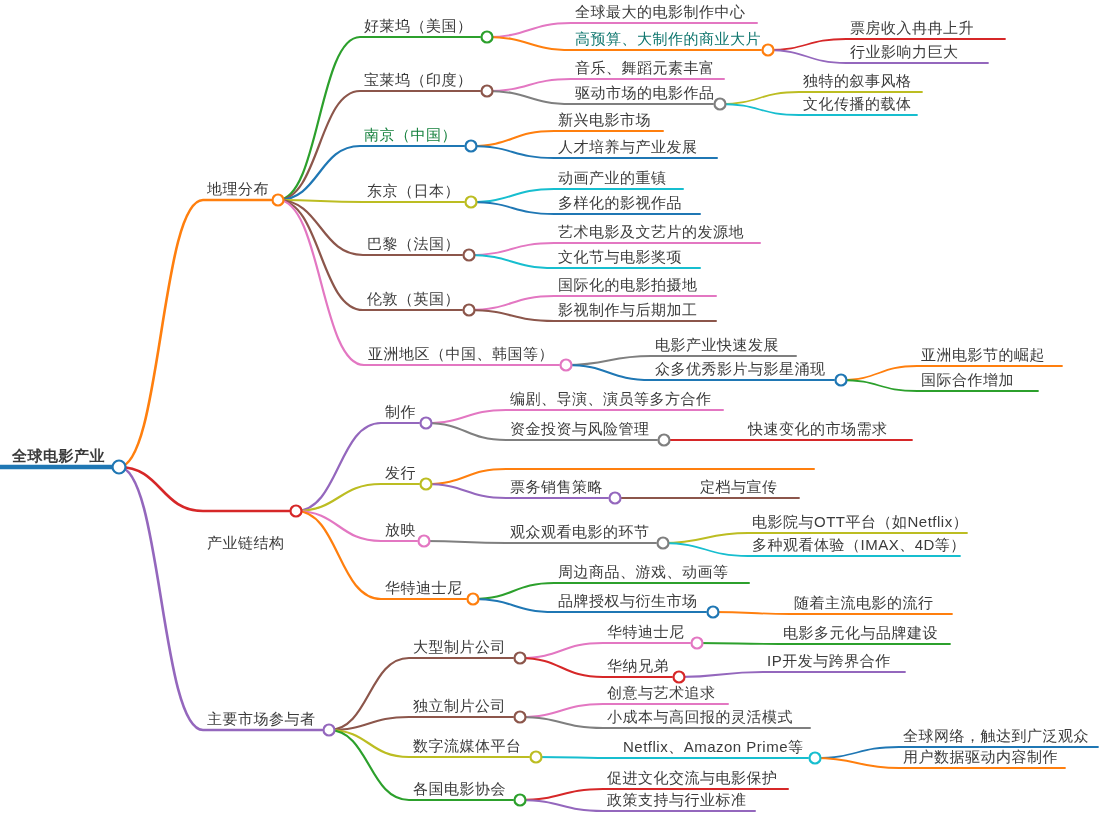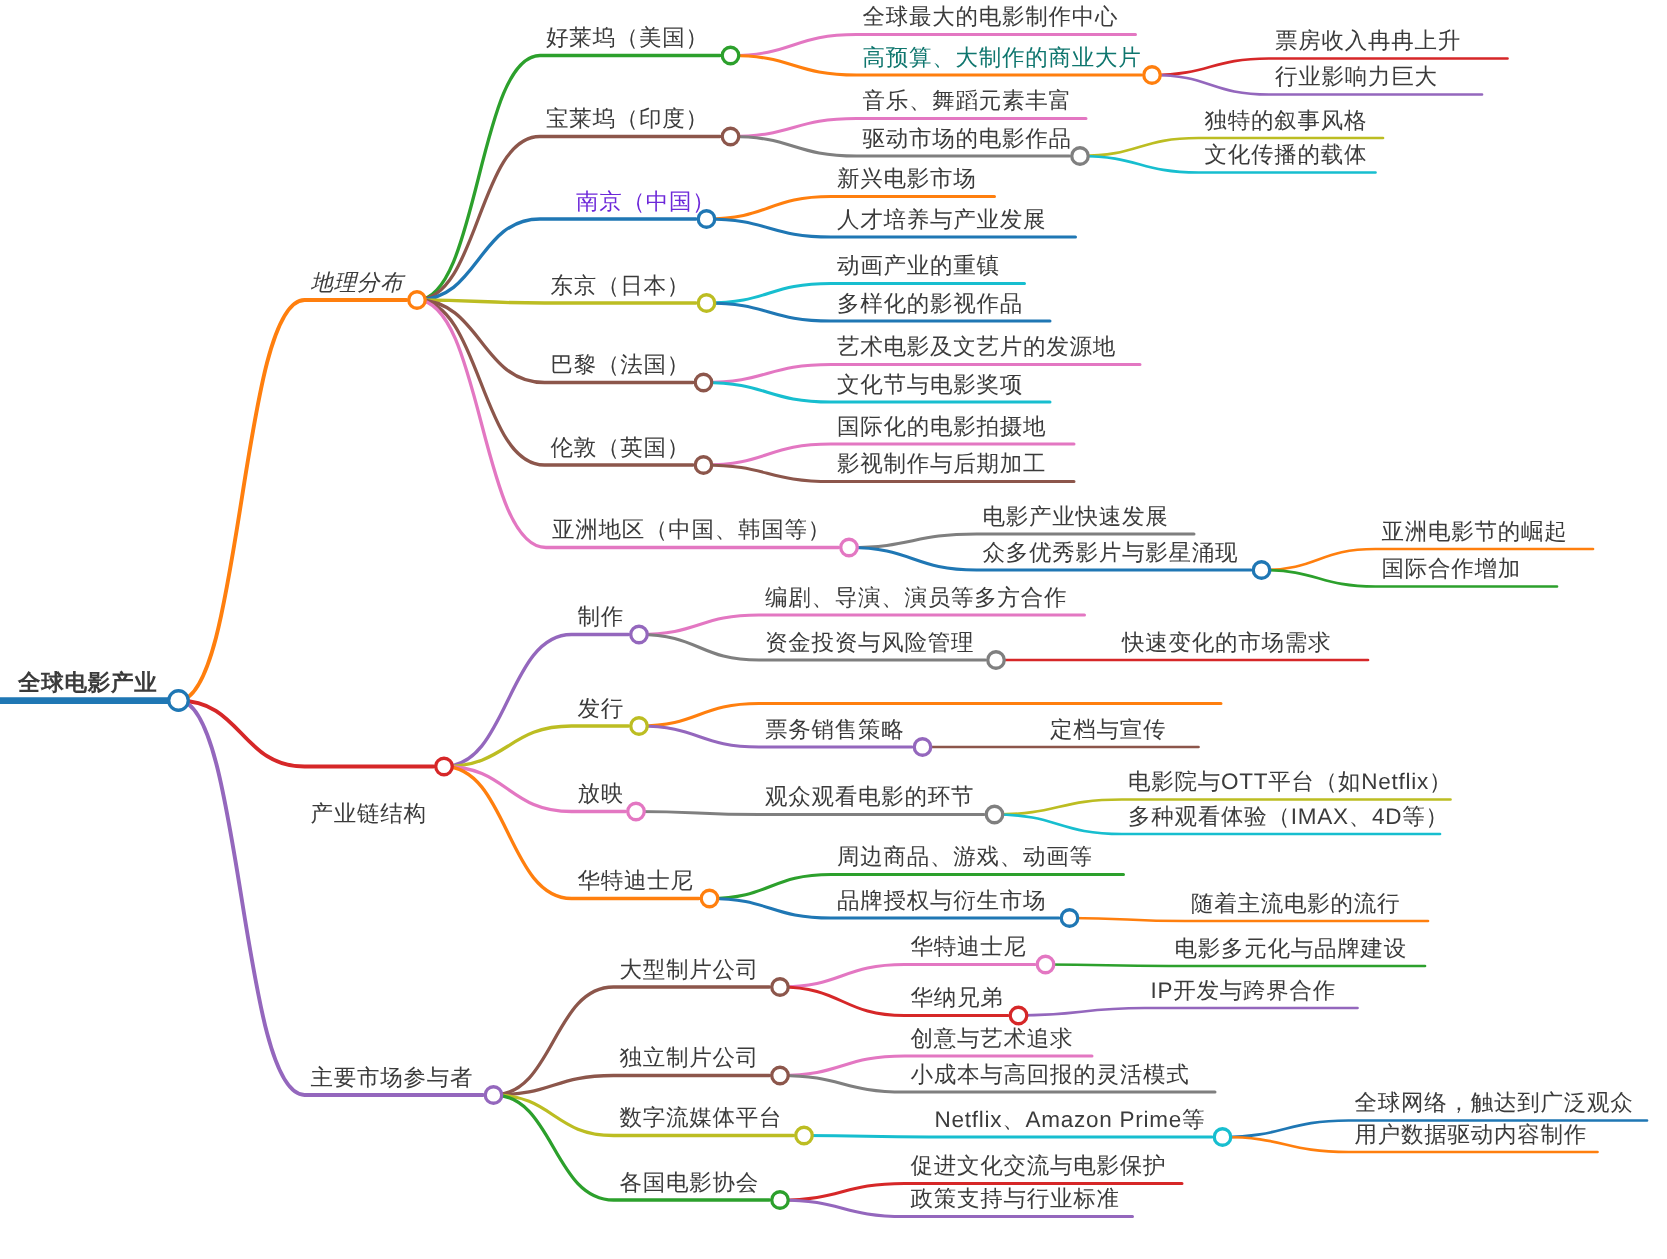--- a/index.html
+++ b/index.html
@@ -107,26 +107,26 @@
       <circle cx="520" cy="658" r="5.5" fill="#ffffff" stroke="#8c564b" stroke-width="2.2"></circle>
       <circle cx="520" cy="717" r="5.5" fill="#ffffff" stroke="#8c564b" stroke-width="2.2"></circle>
       <circle cx="536" cy="757" r="5.5" fill="#ffffff" stroke="#bcbd22" stroke-width="2.2"></circle>
       <circle cx="520" cy="800" r="5.5" fill="#ffffff" stroke="#2ca02c" stroke-width="2.2"></circle>
       <circle cx="697" cy="643" r="5.5" fill="#ffffff" stroke="#e377c2" stroke-width="2.2"></circle>
       <circle cx="679" cy="677" r="5.5" fill="#ffffff" stroke="#d62728" stroke-width="2.2"></circle>
       <circle cx="815" cy="758" r="5.5" fill="#ffffff" stroke="#17becf" stroke-width="2.2"></circle>
     </svg>
   <div id="labels">
       <div class="node-label depth-0" style="left: 12px; top: 446px; color: rgb(59, 59, 59);">全球电影产业</div>
-      <div class="node-label depth-1" style="left: 207px; top: 179px; color: rgb(59, 59, 59); font-style: italic;">地理分布</div>
+      <div class="node-label depth-1" style="left: 207px; top: 179px; color: rgb(59, 59, 59);">地理分布</div>
       <div class="node-label depth-1" style="left: 207px; top: 490px; color: rgb(59, 59, 59); margin-top: 43px;">产业链结构</div>
       <div class="node-label depth-1" style="left: 207px; top: 709px; color: rgb(59, 59, 59);">主要市场参与者</div>
       <div class="node-label depth-2" style="left: 364px; top: 16px; color: rgb(59, 59, 59);">好莱坞（美国）</div>
       <div class="node-label depth-2" style="left: 364px; top: 70px; color: rgb(59, 59, 59);">宝莱坞（印度）</div>
-      <div class="node-label depth-2" style="left: 384px; top: 125px; color: #6d28d9;">南京（中国）</div>
+      <div class="node-label depth-2" style="left: 364px; top: 125px; color: #15803d;">南京（中国）</div>
       <div class="node-label depth-2" style="left: 367px; top: 181px; color: rgb(59, 59, 59);">东京（日本）</div>
       <div class="node-label depth-2" style="left: 367px; top: 234px; color: rgb(59, 59, 59);">巴黎（法国）</div>
       <div class="node-label depth-2" style="left: 367px; top: 289px; color: rgb(59, 59, 59);">伦敦（英国）</div>
       <div class="node-label depth-2" style="left: 368px; top: 344px; color: rgb(59, 59, 59);">亚洲地区（中国、韩国等）</div>
       <div class="node-label depth-3" style="left: 575px; top: 2px; color: rgb(59, 59, 59);">全球最大的电影制作中心</div>
       <div class="node-label depth-3" style="left: 575px; top: 29px; color: #0f766e;">高预算、大制作的商业大片</div>
       <div class="node-label depth-4" style="left: 850px; top: 18px; color: rgb(59, 59, 59);">票房收入冉冉上升</div>
       <div class="node-label depth-4" style="left: 850px; top: 42px; color: rgb(59, 59, 59);">行业影响力巨大</div>
       <div class="node-label depth-3" style="left: 575px; top: 58px; color: rgb(59, 59, 59);">音乐、舞蹈元素丰富</div>
       <div class="node-label depth-3" style="left: 575px; top: 83px; color: rgb(59, 59, 59);">驱动市场的电影作品</div>

